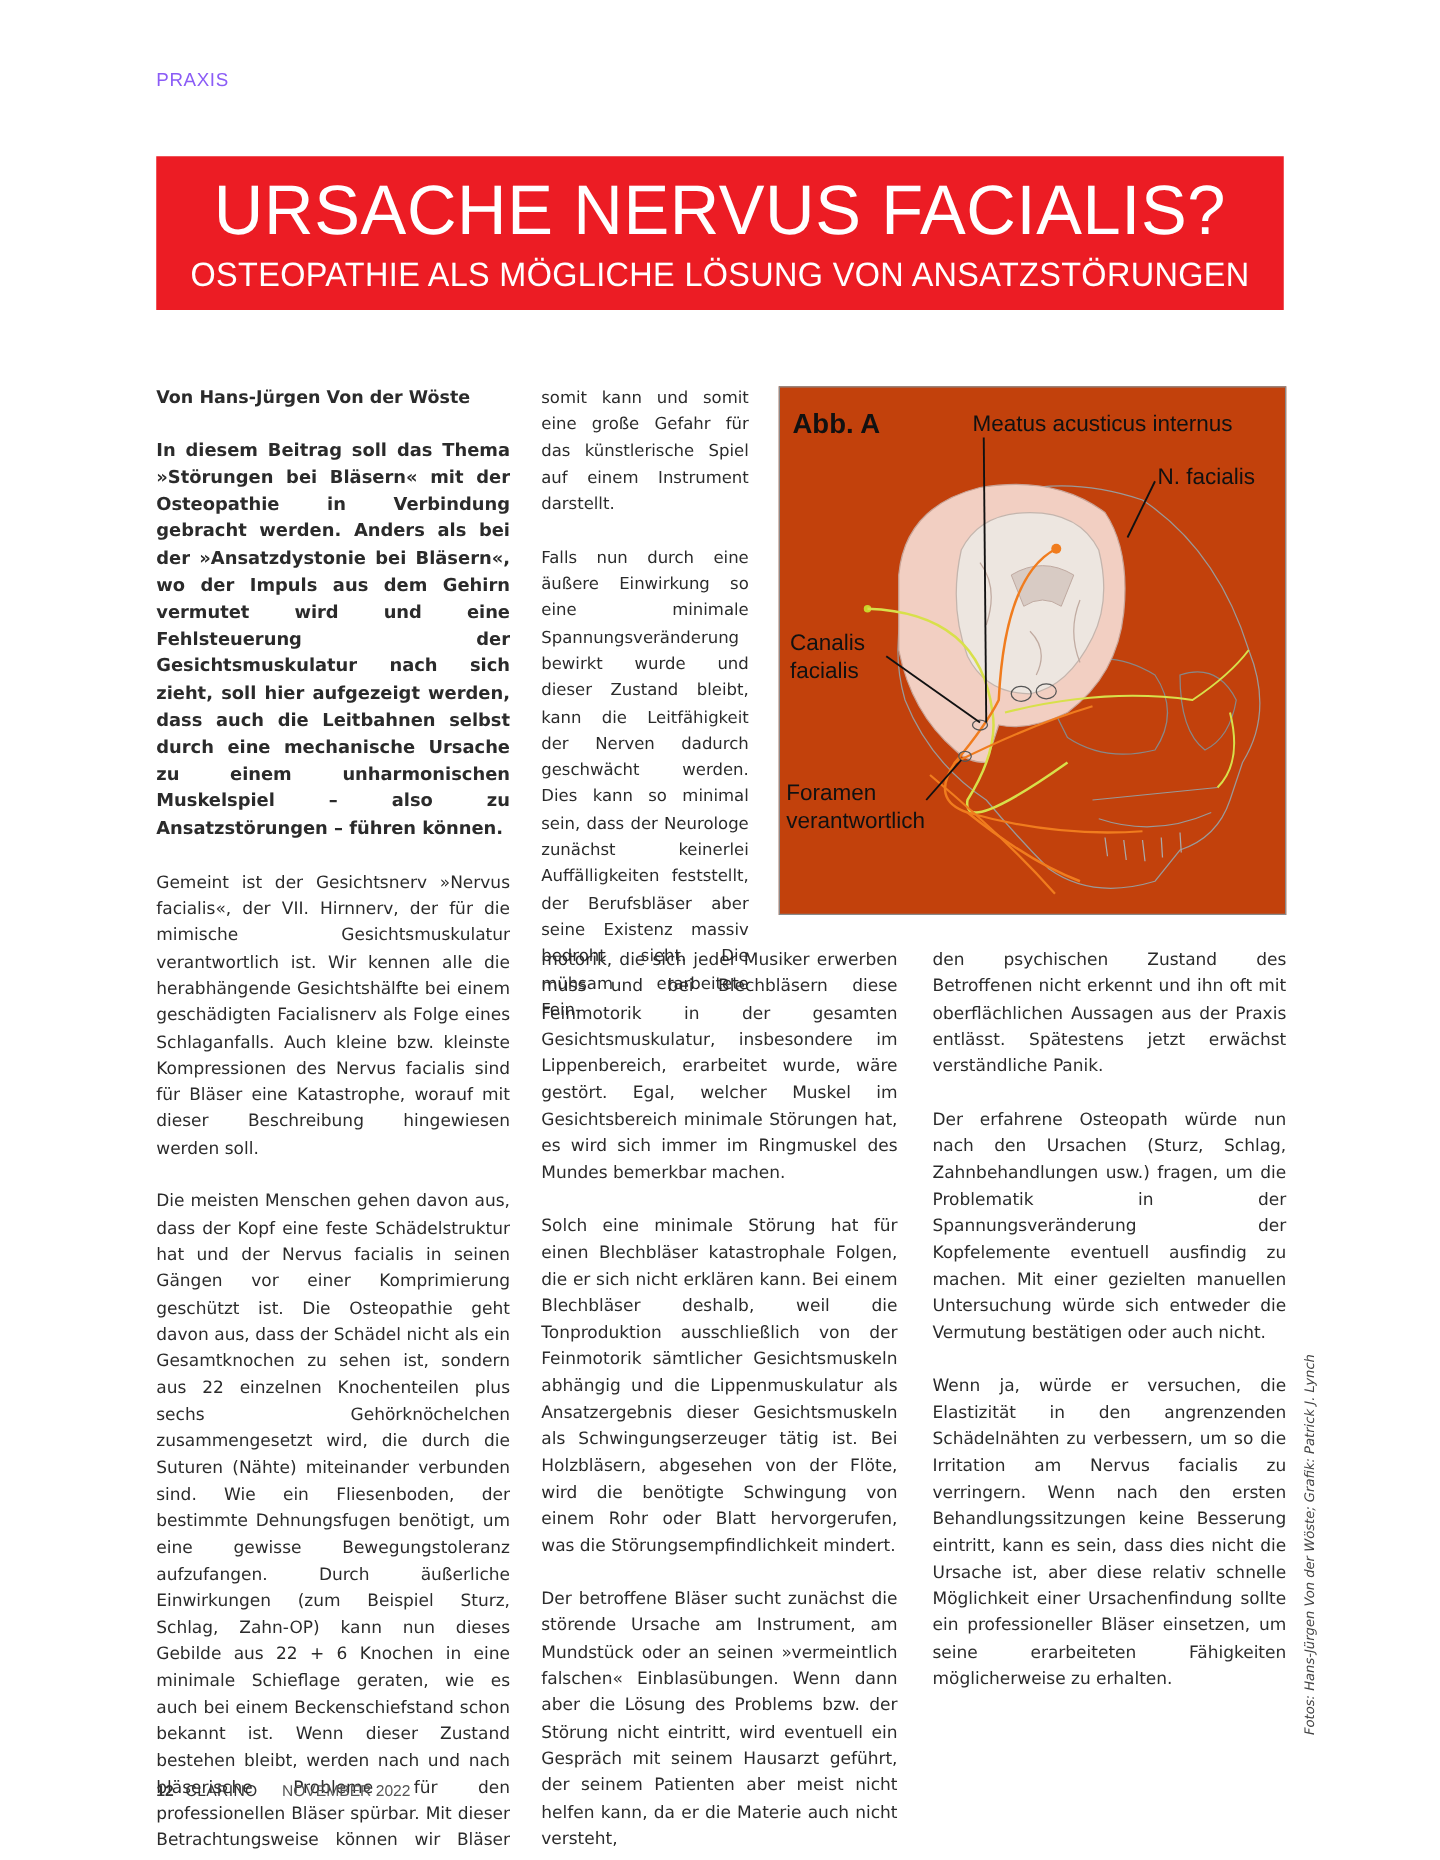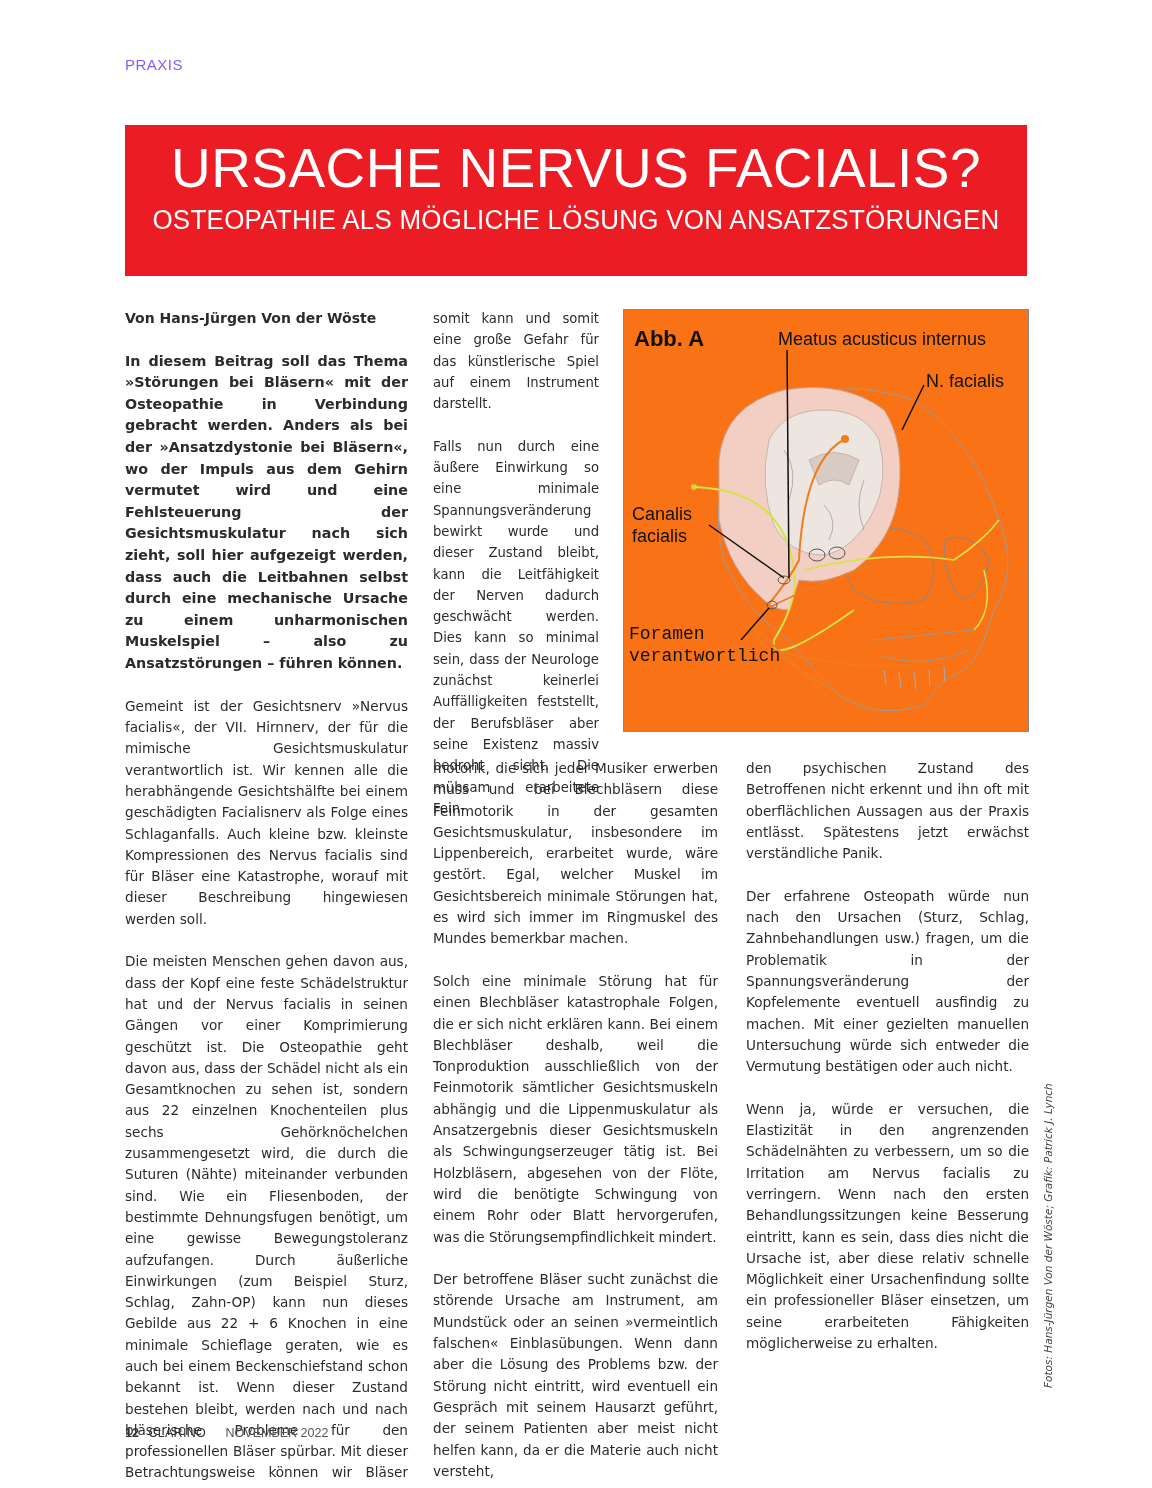--- a/index.html
+++ b/index.html
@@ -1,37 +1,37 @@
 <!DOCTYPE html>
 <html><head>
 <meta charset="utf-8">
 <style>
   html, body { margin: 0; padding: 0; background: #ffffff; }
   body { width: 1152px; height: 1488px; position: relative; overflow: hidden;
          font-family: "DejaVu Sans", sans-serif; color: #2a2a2a; }
   .section-label { position: absolute; left: 125px; top: 56px; font-size: 15px;
          letter-spacing: 0.5px; color: #8b5cf6; font-family: Liberation Sans, sans-serif; }
-  .banner { position: absolute; left: 125px; top: 125px; width: 902px; height: 151px;
+  .banner { position: absolute; left: 125px; top: 125px; width: 902px; height: 123px;
          background: #ec1c24; color: #fff; text-align: center; }
   .banner .title { font-family: "Liberation Sans", sans-serif; font-weight: 300;
          font-size: 56px; line-height: 60px; margin-top: 13px; letter-spacing: 0.5px;
          transform: scaleX(0.98); }
   .banner .subtitle { font-family: "Liberation Sans", sans-serif; font-size: 27px;
          line-height: 30px; margin-top: 7px; letter-spacing: 0.3px; transform: scaleX(0.96); }
   .col { position: absolute; font-size: 13.6px; line-height: 21.3px; text-align: justify;
          font-family: "DejaVu Sans", sans-serif; color: #2b2b2b; }
   .col p { margin: 0 0 21.3px 0; }
   .author { font-weight: bold; font-size: 14px; }
   .lead { font-weight: bold; font-size: 14.3px; line-height: 21.6px; }
   .col1 { left: 125px; top: 308px; width: 283px; }
   .col2a { left: 433px; top: 308px; width: 166px; font-size: 13.2px; }
   .col2b { left: 433px; top: 758px; width: 285px; }
   .col3 { left: 746px; top: 758px; width: 283px; }
   .figure { position: absolute; left: 623px; top: 309px; width: 404px; height: 421px;
-         border: 1px solid #8a8a8a; background: #f97316; overflow: hidden; }
+         border: 1px solid #8a8a8a; background: #c2410c; overflow: hidden; }
   .figure svg { position: absolute; left: 0; top: 0; }
   .fig-label { position: absolute; font-family: "Liberation Sans", sans-serif;
          font-size: 18px; color: #111; line-height: 22px; }
   .fig-title { font-weight: bold; font-size: 22px; }
   .credit { position: absolute; left: 1042px; top: 1388px; transform-origin: 0 0;
          transform: rotate(-90deg); font-size: 10.5px; font-style: italic; color: #444;
          white-space: nowrap; font-family: "DejaVu Sans", sans-serif; }
   .footer { position: absolute; left: 125px; top: 1426px; font-size: 12.5px; color: #333;
          font-family: "Liberation Sans", sans-serif; }
   .footer .pg { font-weight: bold; margin-right: 6px; }
@@ -91,21 +91,21 @@
     <line x1="85" y1="215" x2="160" y2="268" stroke="#111" stroke-width="1.5"></line>
     <line x1="117" y1="330" x2="145" y2="298" stroke="#111" stroke-width="1.5"></line>
   </svg>
   <div class="fig-label fig-title" style="left:10px; top:18px;">Abb. A</div>
   <div class="fig-label" style="left:154px; top:18px;text-align:right;">Meatus acusticus internus</div>
   <div class="fig-label" style="left:302px; top:60px;">N. facialis</div>
   <div class="fig-label" style="left:8px; top:193px;">
     <span>Canalis</span><br>
     <span>facialis</span>
   </div>
-  <div class="fig-label" style="left:5px; top:313px;font-family:Liberation Mono, monospace;">
+  <div class="fig-label" style="left:5px; top:313px;">
     <span>Foramen</span><br>
     <span>verantwortlich</span>
   </div>
 </div>
 
 <div class="col col2b">
   <p>motorik, die sich jeder Musiker erwerben muss und bei Blechbläsern diese Feinmotorik in der gesamten Gesichtsmuskulatur, insbesondere im Lippenbereich, erarbeitet wurde, wäre gestört. Egal, welcher Muskel im Gesichtsbereich minimale Störungen hat, es wird sich immer im Ringmuskel des Mundes bemerkbar machen.</p>
   <p>Solch eine minimale Störung hat für einen Blechbläser katastrophale Folgen, die er sich nicht erklären kann. Bei einem Blechbläser deshalb, weil die Tonproduktion ausschließlich von der Feinmotorik sämtlicher Gesichtsmuskeln abhängig und die Lippenmuskulatur als Ansatzergebnis dieser Gesichtsmuskeln als Schwingungserzeuger tätig ist. Bei Holzbläsern, abgesehen von der Flöte, wird die benötigte Schwingung von einem Rohr oder Blatt hervorgerufen, was die Störungsempfindlichkeit mindert.</p>
   <p>Der betroffene Bläser sucht zunächst die störende Ursache am Instrument, am Mundstück oder an seinen »vermeintlich falschen« Einblasübungen. Wenn dann aber die Lösung des Problems bzw. der Störung nicht eintritt, wird eventuell ein Gespräch mit seinem Hausarzt geführt, der seinem Patienten aber meist nicht helfen kann, da er die Materie auch nicht versteht,</p>
 </div>

